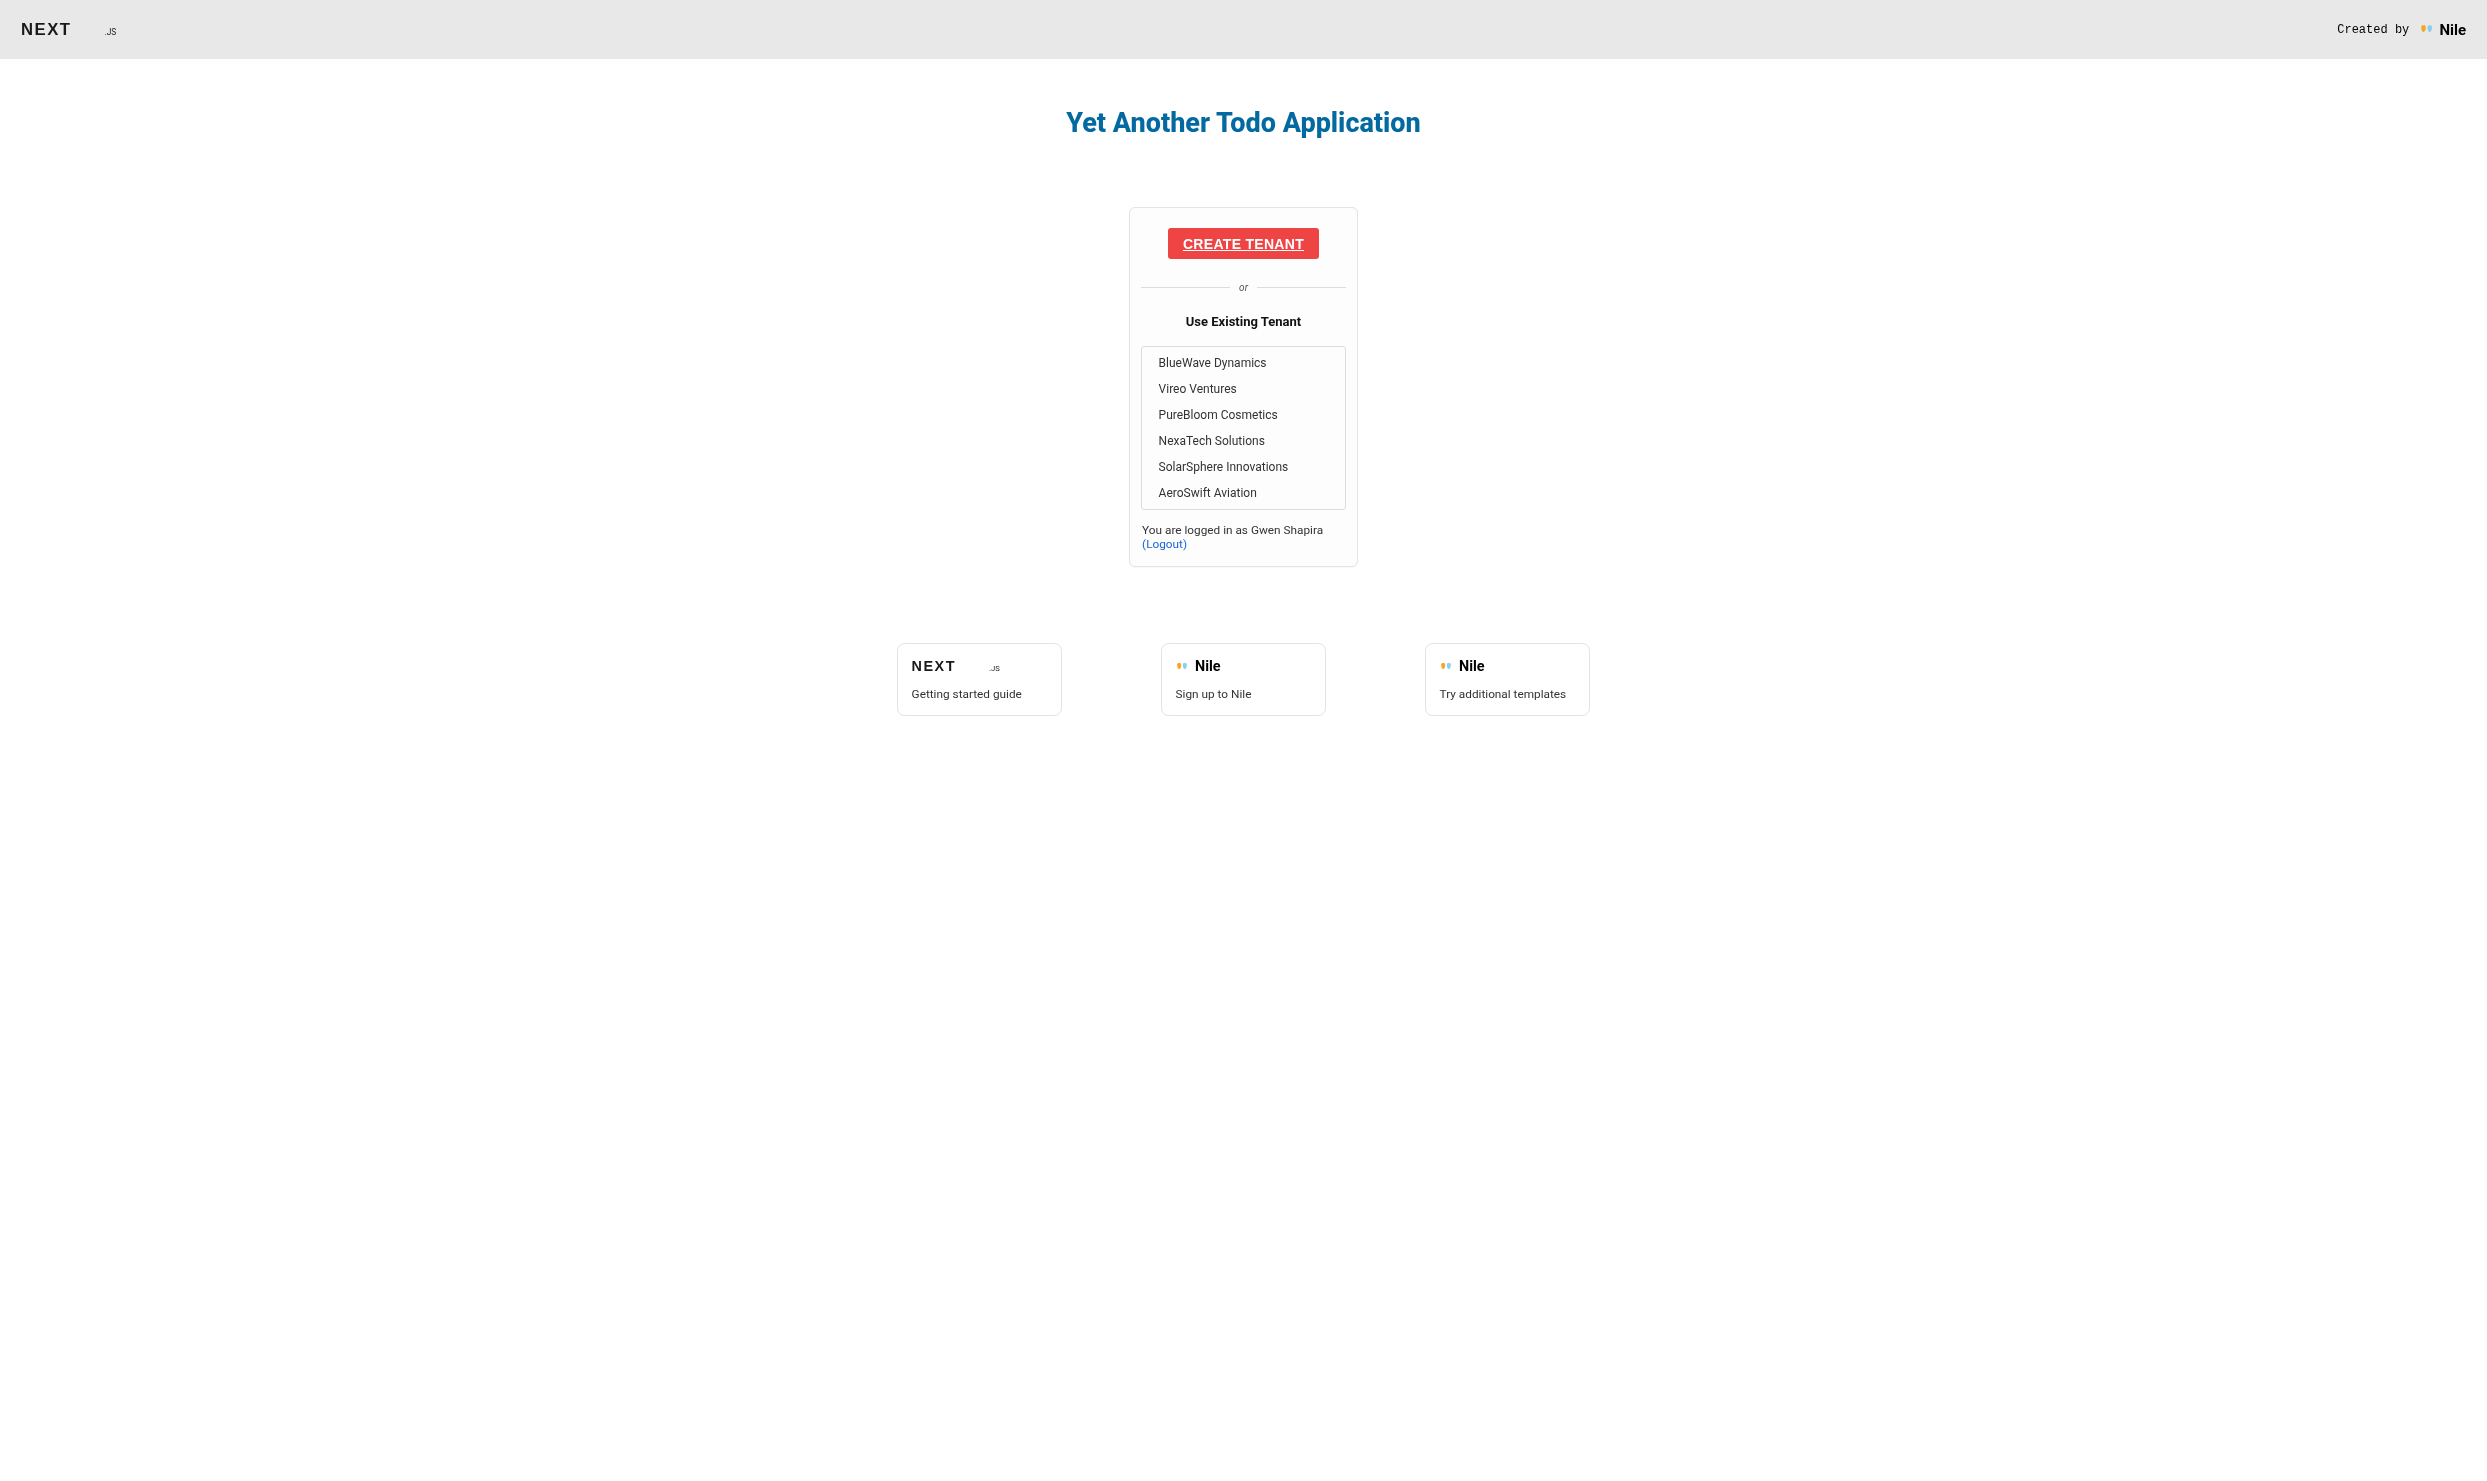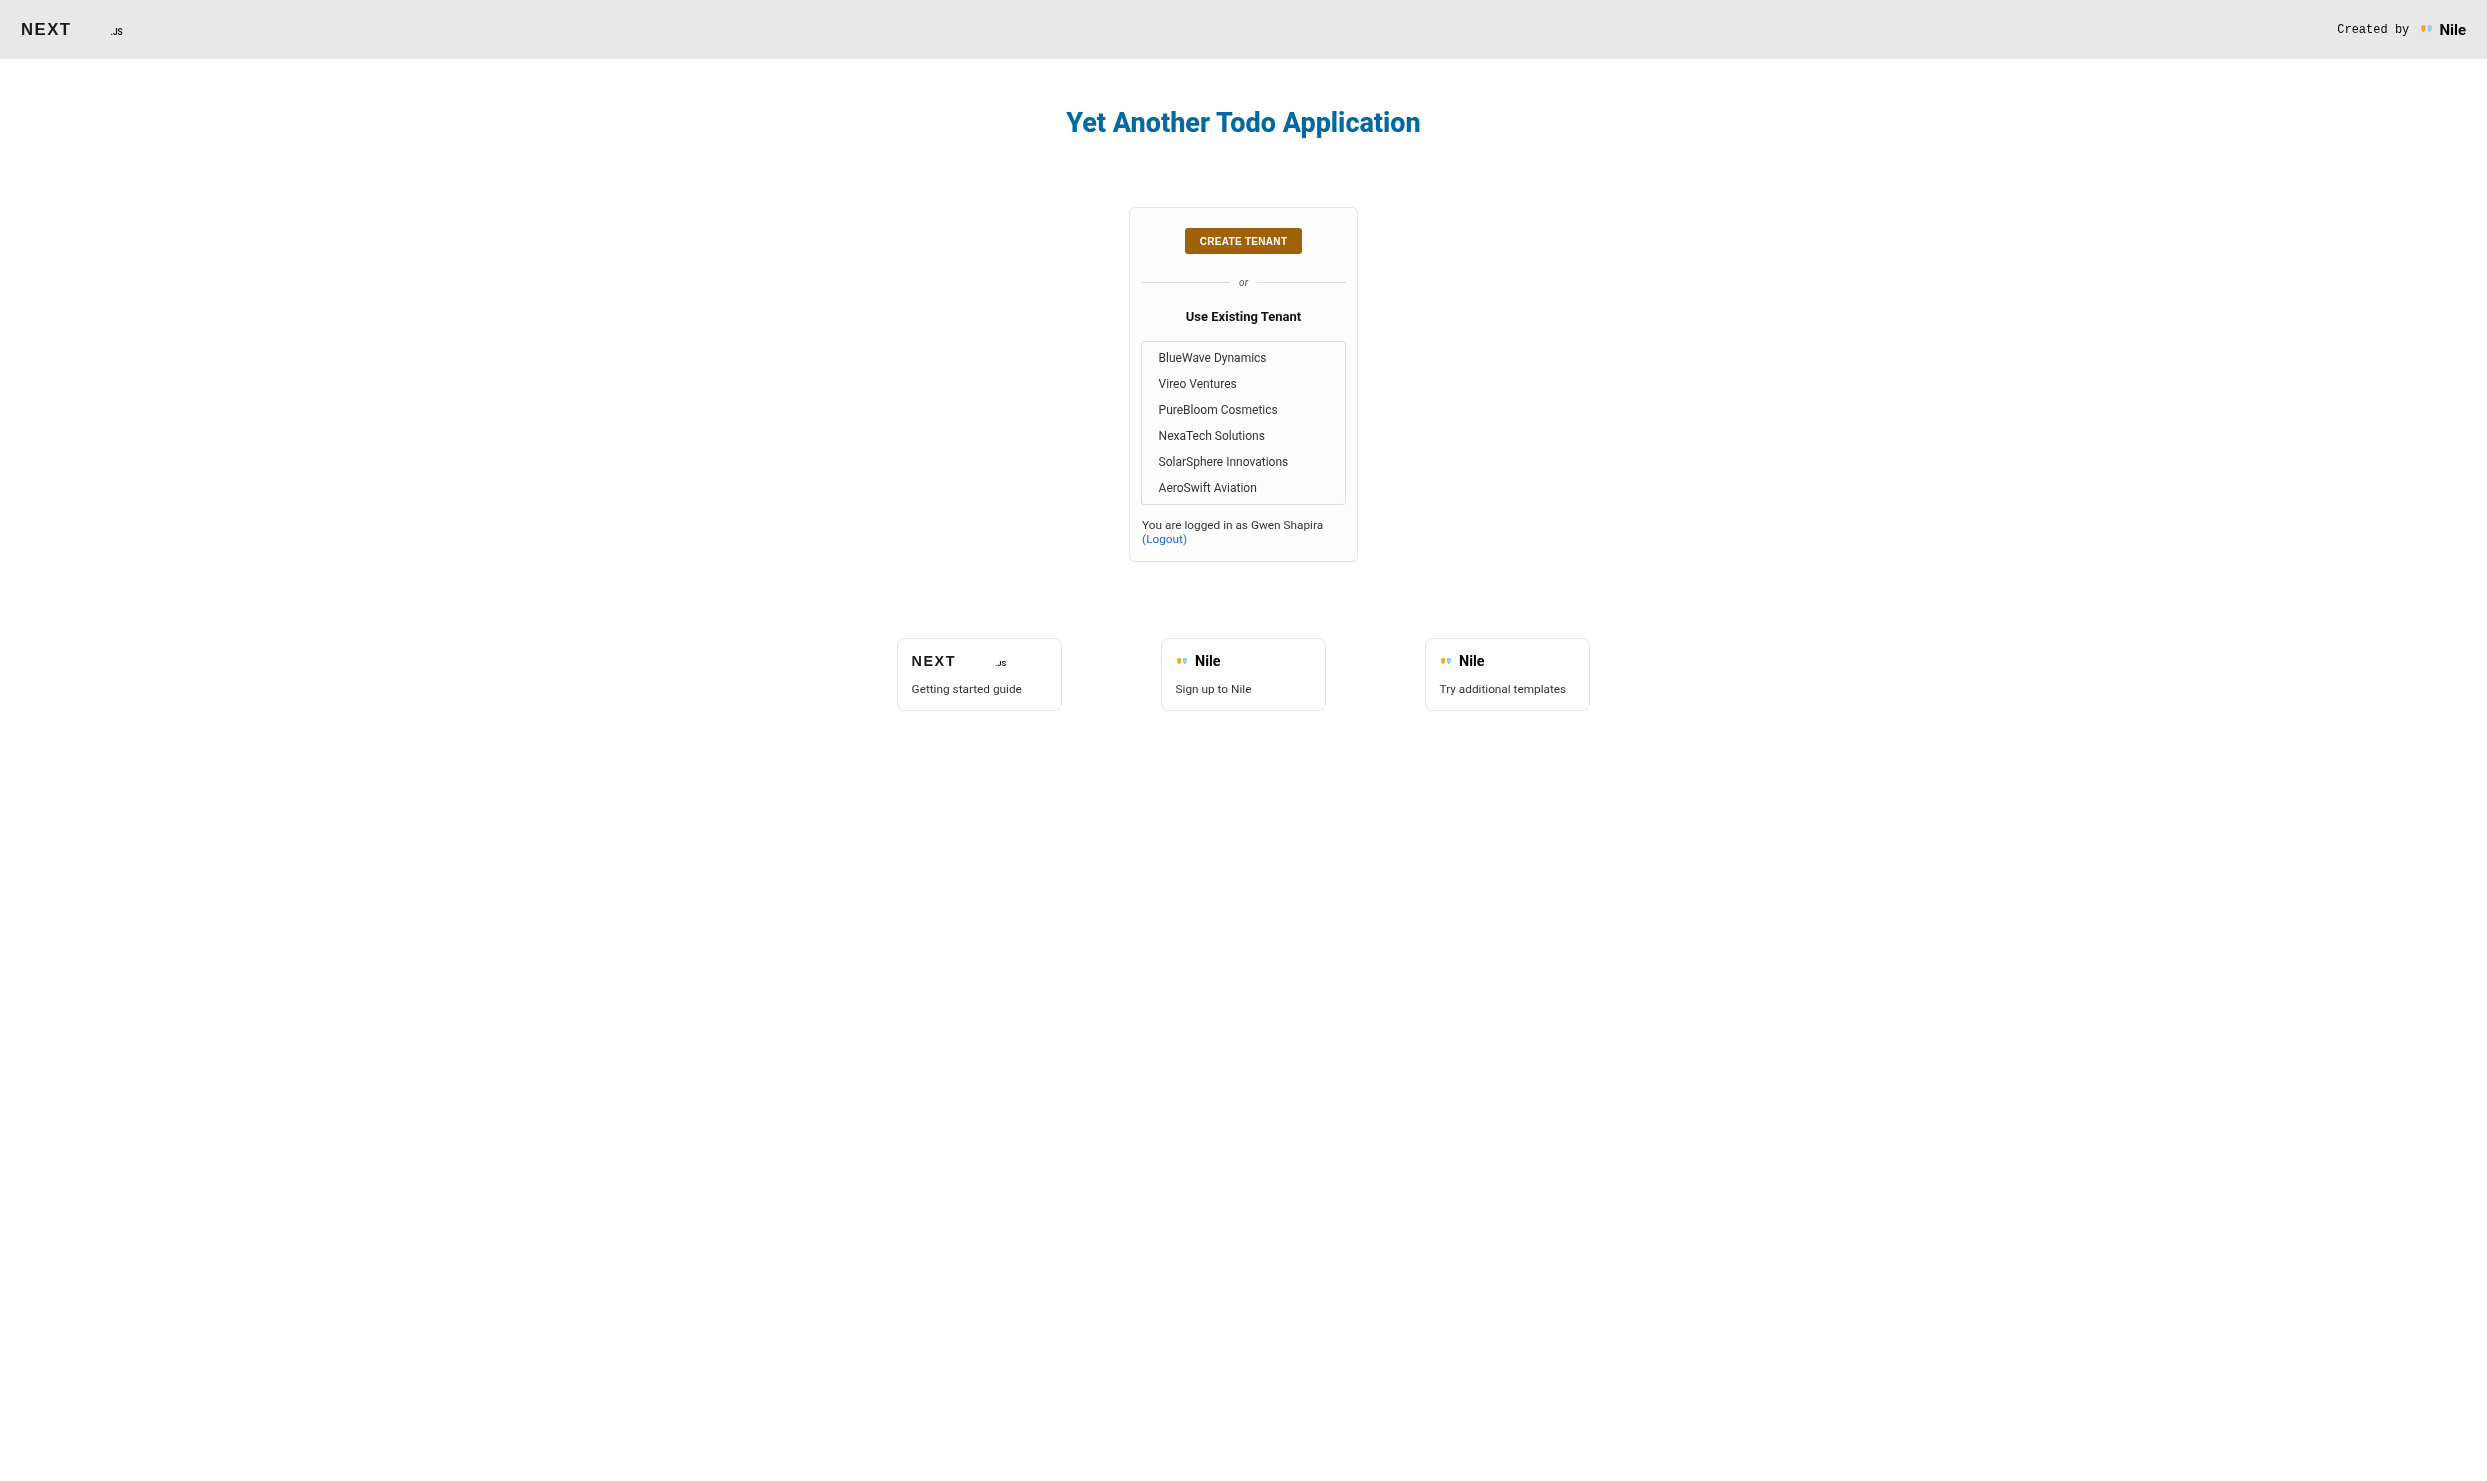--- a/index.html
+++ b/index.html
@@ -31,22 +31,22 @@
 
     .nextjs-logo .text {
       font-weight: 800;
       font-size: 16.7px;
       letter-spacing: 1.5px;
       font-family: sans-serif;
     }
 
     .nextjs-logo .js-suffix {
       font-size: 8.3px;
-      font-weight: 700;
-      margin-left: 19px;
+      font-weight: 400;
+      margin-left: 13px;
     }
 
     .created-by-wrap {
       display: flex;
       align-items: center;
       gap: 10.6px;
       margin-left: 9px;
     }
 
     .created-by-text {
@@ -95,29 +95,30 @@
       border-radius: 6px;
       background: #fdfdfd;
       padding: 20px 10.6px 15px;
       box-shadow: 0 0.8px 1.5px rgba(0,0,0,0.03);
       display: flex;
       flex-direction: column;
       align-items: center;
     }
 
     .create-tenant-btn {
-      background: #a16207;
+      background: #ef4444;
       color: #fff;
       border: none;
       border-radius: 3px;
       padding: 7.6px 15px;
-      font-size: 10px;
+      font-size: 14px;
       font-weight: 700;
       letter-spacing: 0.3px;
       cursor: pointer;
+      text-decoration: underline;
     }
 
     .divider-wrap {
       display: flex;
       align-items: center;
       width: 100%;
       margin: 23px 0 21px;
       gap: 9px;
       font-style: italic;
     }

